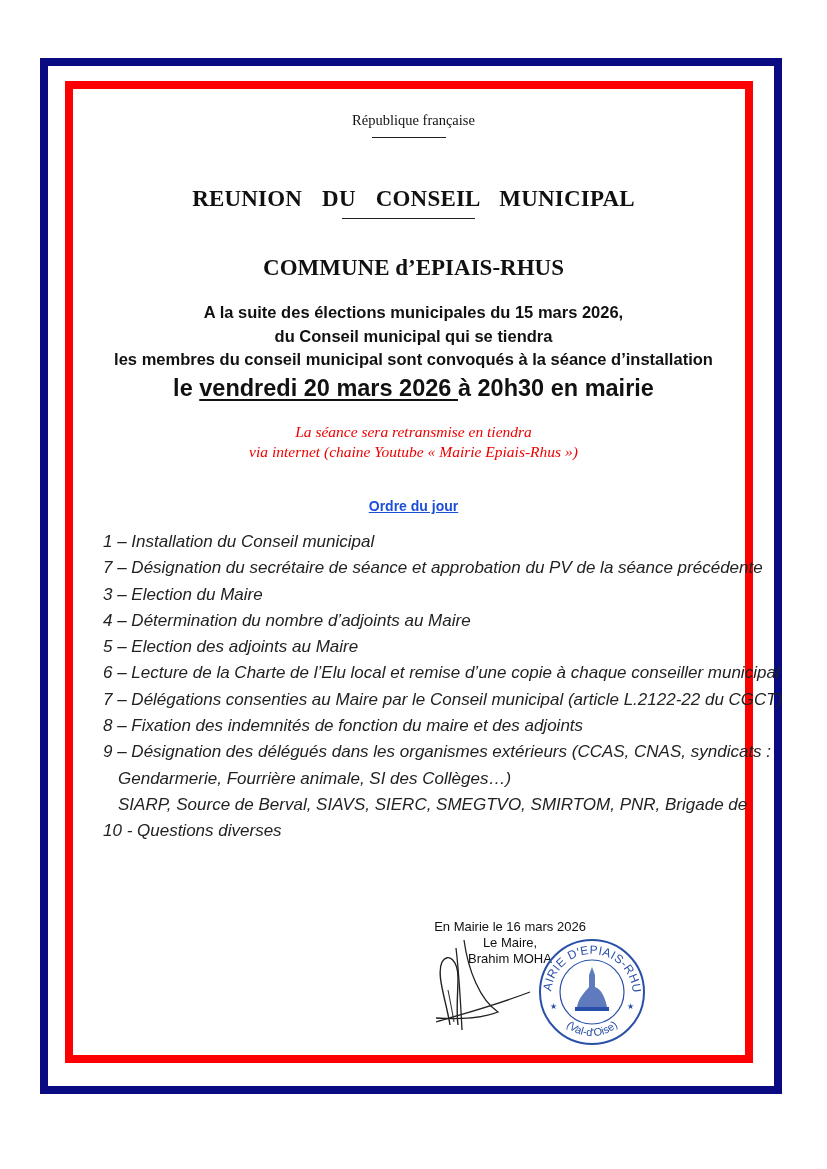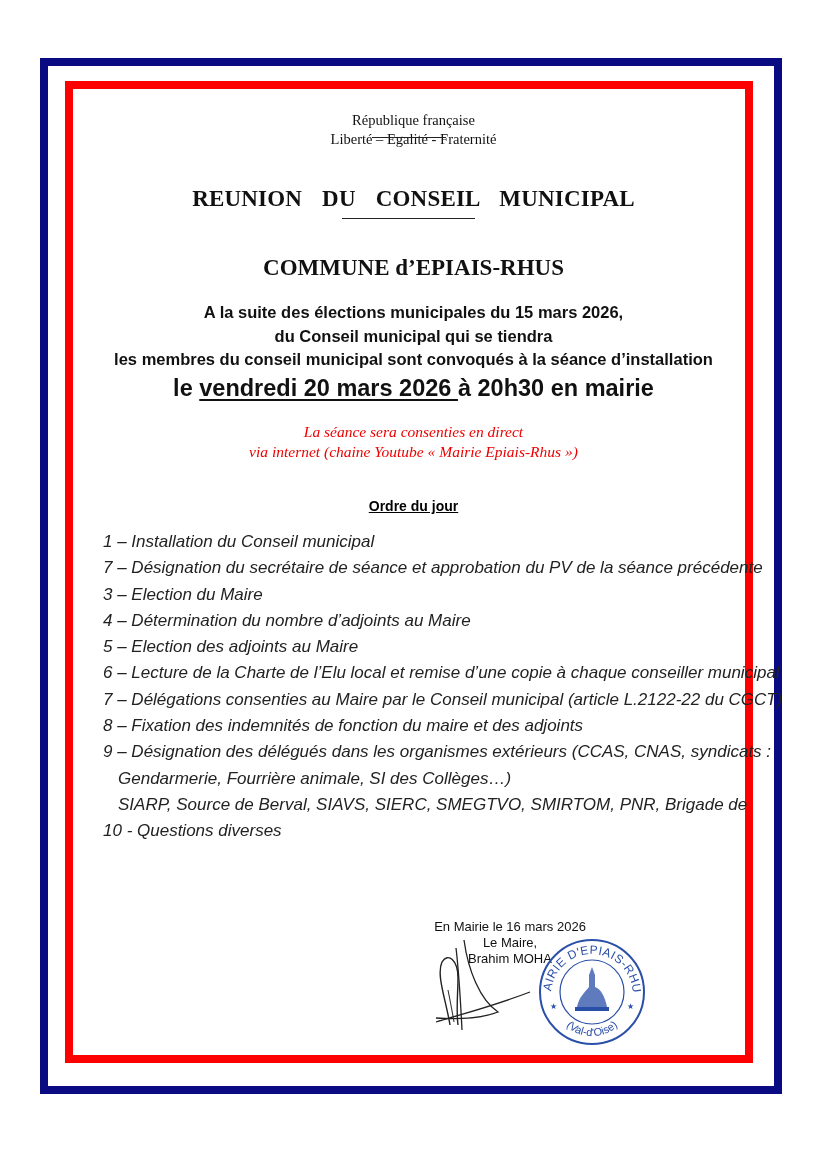--- a/index.html
+++ b/index.html
@@ -18,57 +18,56 @@
   .center { left: 0; width: 827px; text-align: center; margin-top: 16px; }
   .rep { top: 95px; font-size: 14.5px; line-height: 19px; color: #111; }
   .sep1 { top: 137px; left: 372px; width: 74px; height: 1px; background: #222; }
   .title { top: 170px; font-size: 23px; font-weight: bold; color: #111; word-spacing: 14px; letter-spacing: 0.2px; }
   .sep2 { top: 218px; left: 342px; width: 133px; height: 1px; background: #222; }
   .commune { top: 239px; font-size: 23px; font-weight: bold; color: #111; }
   .intro { top: 285px; font-size: 16.5px; font-weight: bold; line-height: 23.5px; color: #111; }
   .date-line { top: 359px; font-size: 23.5px; font-weight: bold; color: #111; }
   .date-line .u { text-decoration: underline; text-decoration-thickness: 1.5px; text-underline-offset: 3px; }
   .stream { top: 406px; font-size: 15.5px; font-style: italic; color: #ee0000; line-height: 20px; }
-  .ordre { top: 482px; font-size: 14px; font-weight: bold; text-decoration: underline; color: #000000; }
+  .ordre { top: 482px; font-size: 14px; font-weight: bold; text-decoration: underline; color: #1d4ed8; }
   .agenda { left: 103px; top: 532px; width: 640px; font-size: 17px; font-style: italic; color: #222; }
   .agenda .item { height: 26.3px; line-height: 20px; white-space: nowrap; }
   .agenda .cont { padding-left: 15px; }
   .sign { left: 405px; top: 878px; width: 210px; text-align: center; font-size: 13px; line-height: 16px; color: #111; margin-top: 41px; }
   .signature { left: 428px; top: 930px; width: 110px; height: 110px; }
   .stamp { left: 537px; top: 937px; width: 110px; height: 110px; }
 </style>
 </head>
 <body>
 
 <div class="navy-frame"></div>
 <div class="red-frame"></div>
 
 <div class="abs center rep serif">
   <div>République française</div>
-  <div>Liberté – Egalité - Fraternité</div>
 </div>
 <div class="abs sep1"></div>
 
 <div class="abs center title serif">REUNION DU CONSEIL MUNICIPAL</div>
 <div class="abs sep2"></div>
 
 <div class="abs center commune serif">COMMUNE d’EPIAIS-RHUS</div>
 
 <div class="abs center intro sans">
   <div>A la suite des élections municipales du 15 mars 2026,</div>
   <div>du Conseil municipal qui se tiendra</div>
   <div>les membres du conseil municipal sont convoqués à la séance d’installation</div>
 </div>
 
 <div class="abs center date-line sans">
   <span>le </span><span class="u">vendredi 20 mars 2026 </span><span>à 20h30 en mairie</span>
 </div>
 
 <div class="abs center stream serif">
-  <div>La séance sera consenties en direct</div>
+  <div>La séance sera retransmise en tiendra</div>
   <div>via internet (chaine Youtube « Mairie Epiais-Rhus »)</div>
 </div>
 
 <div class="abs center ordre sans">Ordre du jour</div>
 
 <div class="abs agenda sans">
   <div class="item">1 – Installation du Conseil municipal</div>
   <div class="item">7 – Désignation du secrétaire de séance et approbation du PV de la séance précédente</div>
   <div class="item">3 – Election du Maire</div>
   <div class="item">4 – Détermination du nombre d’adjoints au Maire</div>

